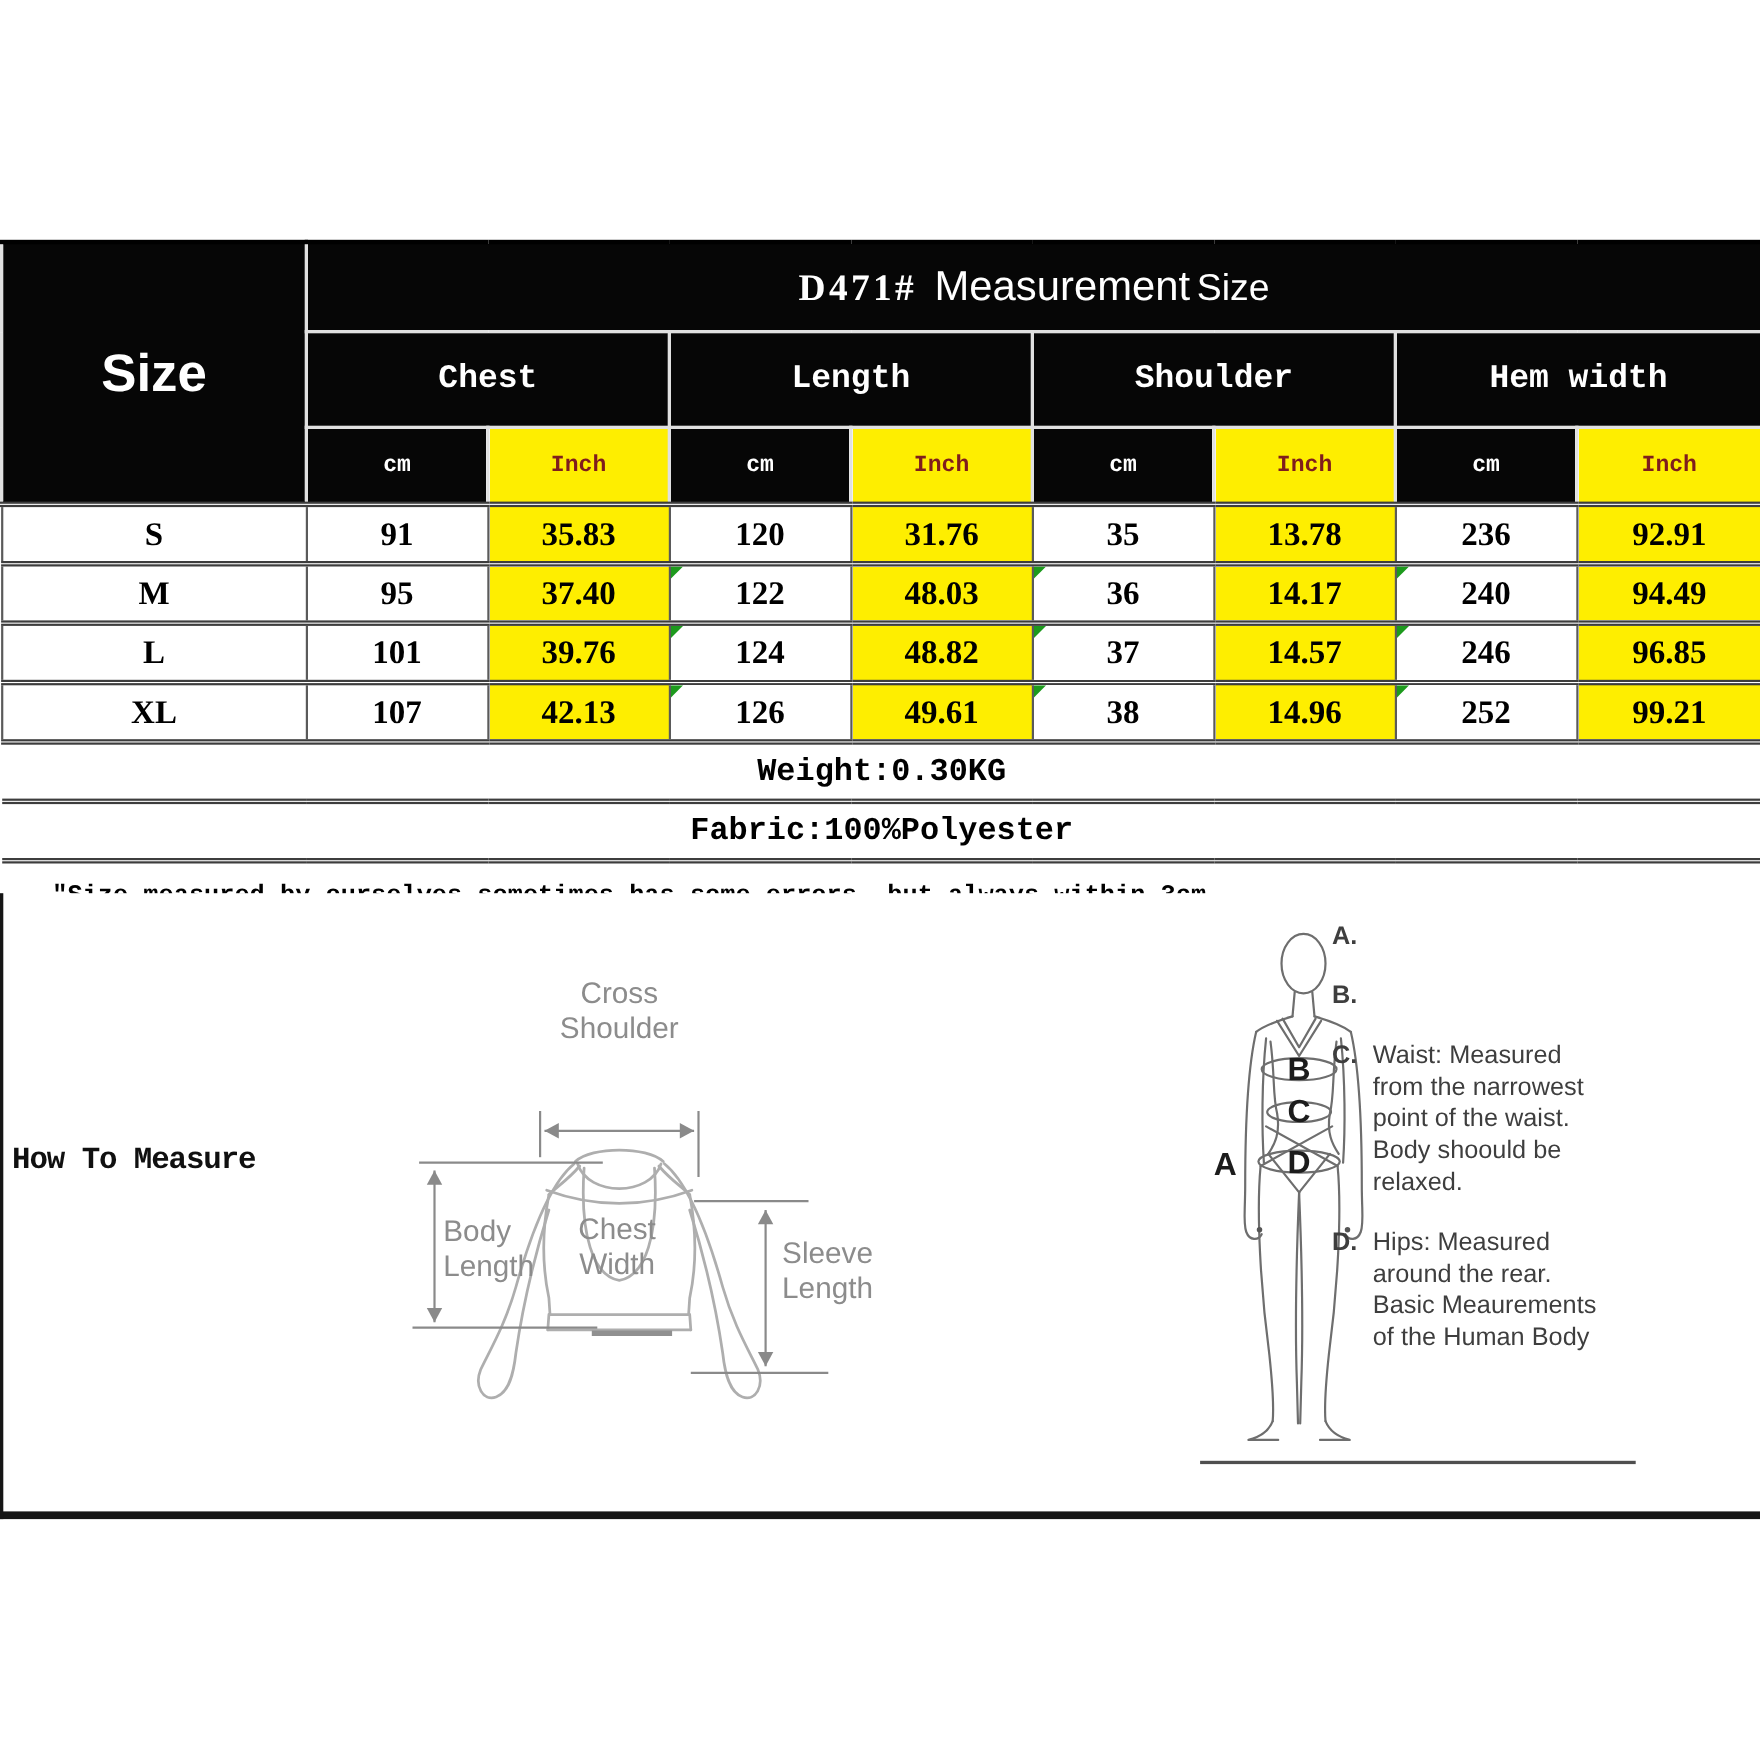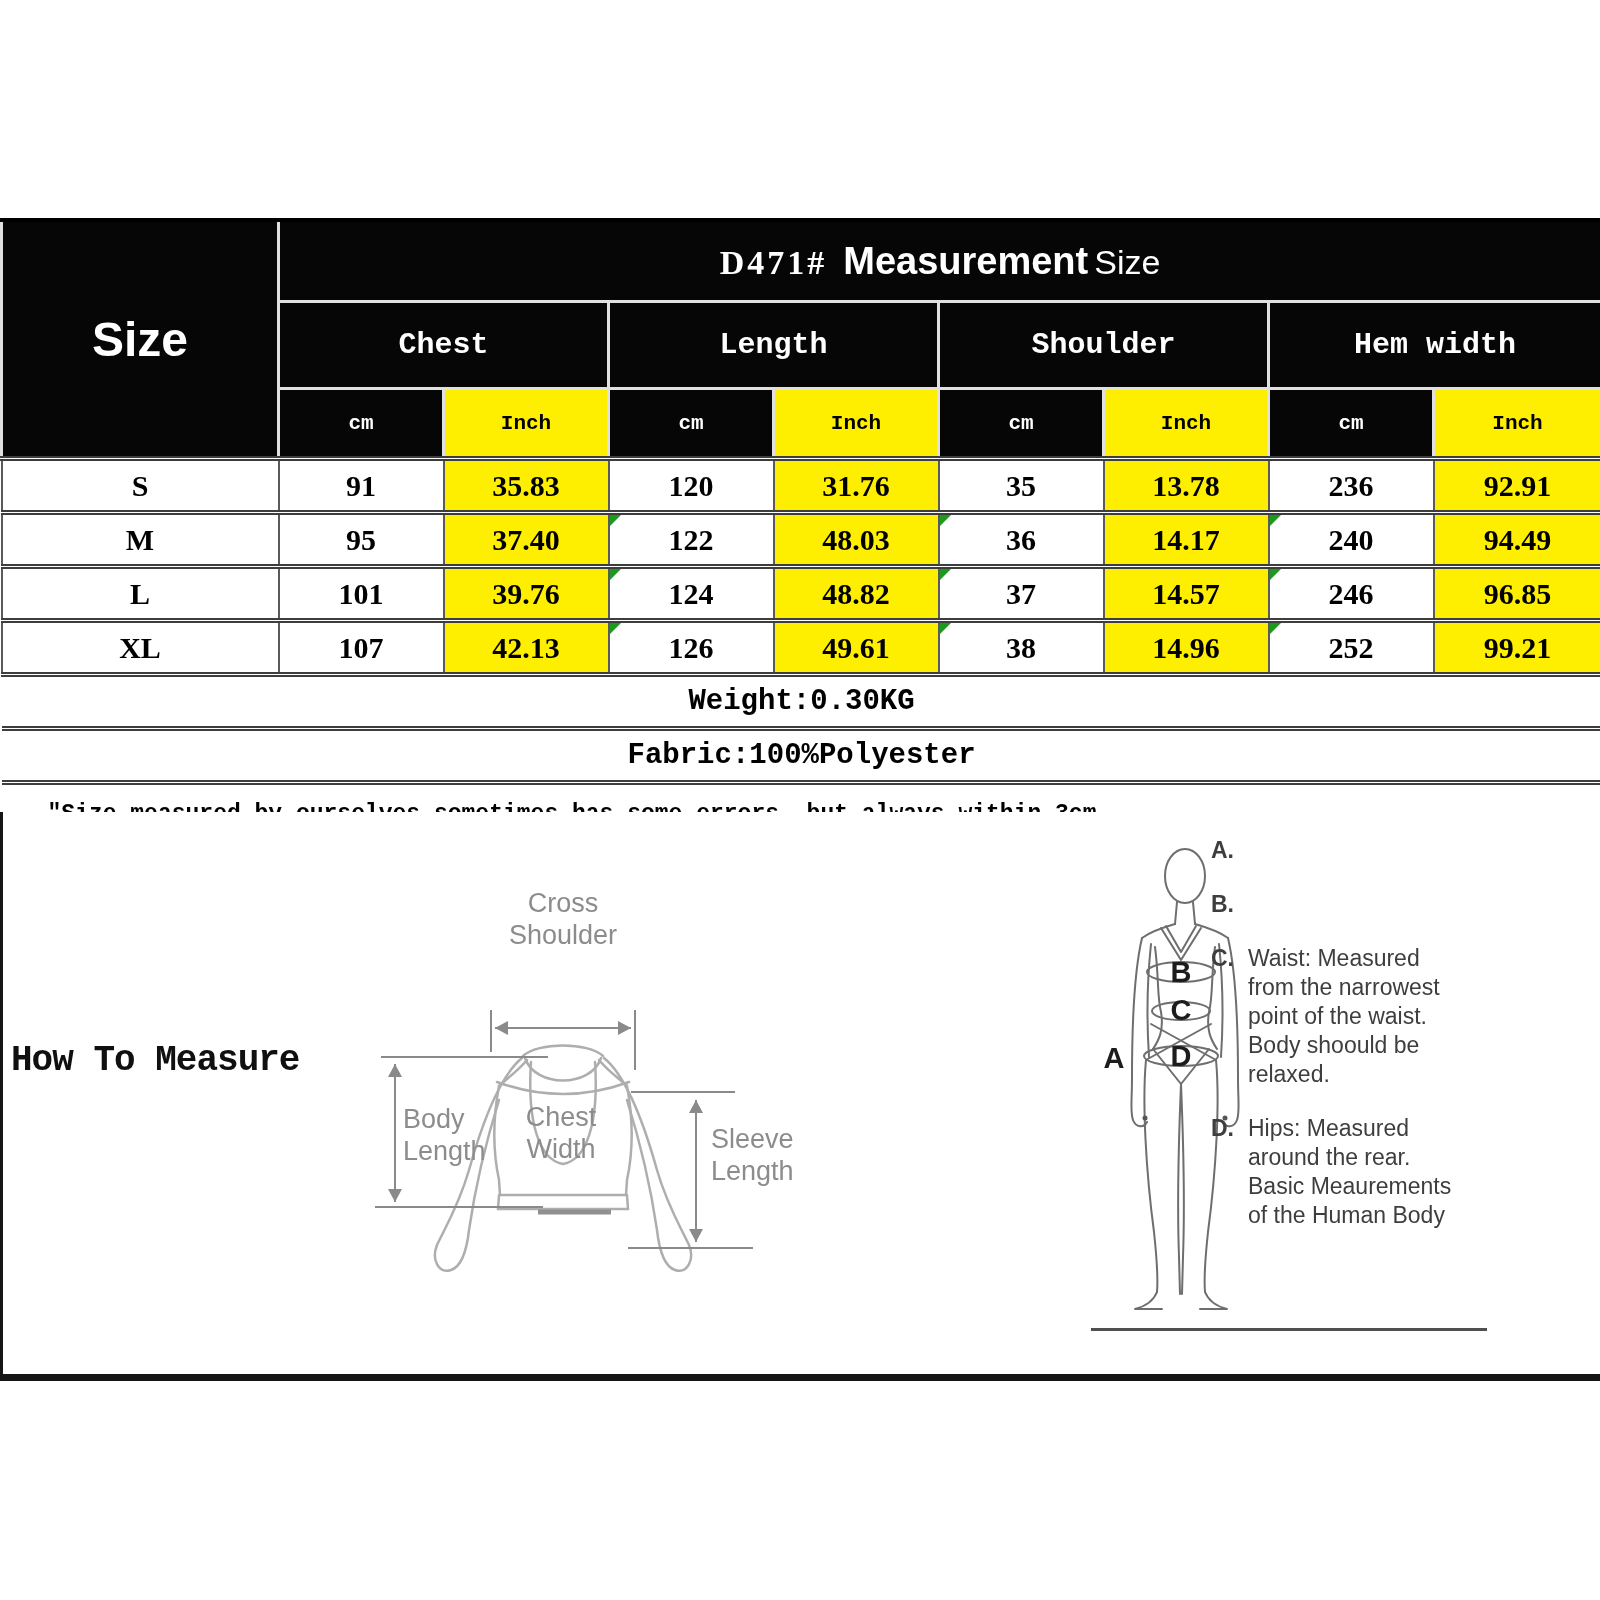--- a/index.html
+++ b/index.html
@@ -6,25 +6,25 @@
   body{width:1600px;height:1600px;background:#ffffff;position:relative;
        font-family:"Liberation Sans",sans-serif;}
   .page{position:absolute;left:0;top:0;width:1600px;height:1600px;background:#fff;overflow:hidden;}
 
   
   table.chart{position:absolute;left:0;top:218px;width:1600px;border-collapse:collapse;
               table-layout:fixed;border-top:4px solid #000;}
   table.chart td{text-align:center;vertical-align:middle;padding:0;overflow:hidden;}
 
   .hd{background:#060606;color:#ffffff;border:3px solid #e0e0e0;}
-  .hdy{background:#feee00;color:#000000;border:3px solid #e0e0e0;}
+  .hdy{background:#feee00;color:#7f1d1d;border:3px solid #e0e0e0;}
 
   .title-cell{height:78px;}
   .t1{font-family:Liberation Serif, serif;font-weight:bold;font-size:34px;letter-spacing:3px;}
-  .t2{font-family:"Liberation Sans",sans-serif;font-weight:700;font-size:38px;margin-left:16px;letter-spacing:0px;}
+  .t2{font-family:"Liberation Sans",sans-serif;font-weight:400;font-size:38px;margin-left:16px;letter-spacing:0px;}
   .t3{font-family:"Liberation Sans",sans-serif;font-weight:400;font-size:34px;margin-left:6px;}
 
   .size-cell span{font-family:"Liberation Sans",sans-serif;font-weight:bold;font-size:48px;}
 
   .group-cell{height:84px;font-family:"Liberation Mono",monospace;font-weight:bold;font-size:30px;}
   .unit{height:66px;font-family:"Liberation Mono",monospace;font-weight:bold;font-size:21px;}
 
   tr.drow td{height:49px;border-left:2px solid #5a5a5a;border-right:2px solid #5a5a5a;
              border-top:5px double #3d3d3d;border-bottom:5px double #3d3d3d;
              font-family:"Liberation Serif",serif;font-weight:bold;font-size:30px;color:#000;background:#fff;}
@@ -34,21 +34,21 @@
               border-top:11px solid #1d9a1d;border-right:11px solid transparent;}
 
   tr.frow td{height:49px;border-top:5px double #3d3d3d;border-bottom:5px double #3d3d3d;
              font-family:"Liberation Mono",monospace;font-weight:bold;font-size:29px;background:#fff;color:#000;}
   tr.nrow td{height:58px;text-align:left;padding-left:46px;font-size:23px;}
 
   
   .howto{position:absolute;left:0;top:812px;width:1597px;height:562px;
          border-left:3px solid #151515;border-bottom:7px solid #151515;background:#fff;}
   .howto-heading{position:absolute;left:8px;top:228px;font-family:"Liberation Mono",monospace;
-                 font-weight:bold;font-size:36px;letter-spacing:-1px;color:#101010;white-space:nowrap;}
+                 font-weight:bold;font-size:28px;letter-spacing:-1px;color:#101010;white-space:nowrap;}
   .garment-svg{position:absolute;left:330px;top:48px;}
   .figure-svg{position:absolute;left:1055px;top:0px;}
   .ground-line{position:absolute;left:1088px;top:516px;width:396px;height:0;border-top:3px solid #4f4f4f;}
 
   .annotations{position:absolute;left:1208px;top:24px;width:276px;}
   .ann{display:flex;margin-bottom:25px;color:#3e3e3e;font-size:23px;line-height:29px;}
   .ann-label{width:37px;flex:none;font-weight:bold;color:#3e3e3e;}
   .ann-lines span{display:block;}
 
   svg text.glabel{font-family:"Liberation Sans",sans-serif;font-size:27px;fill:#8c8c8c;}

